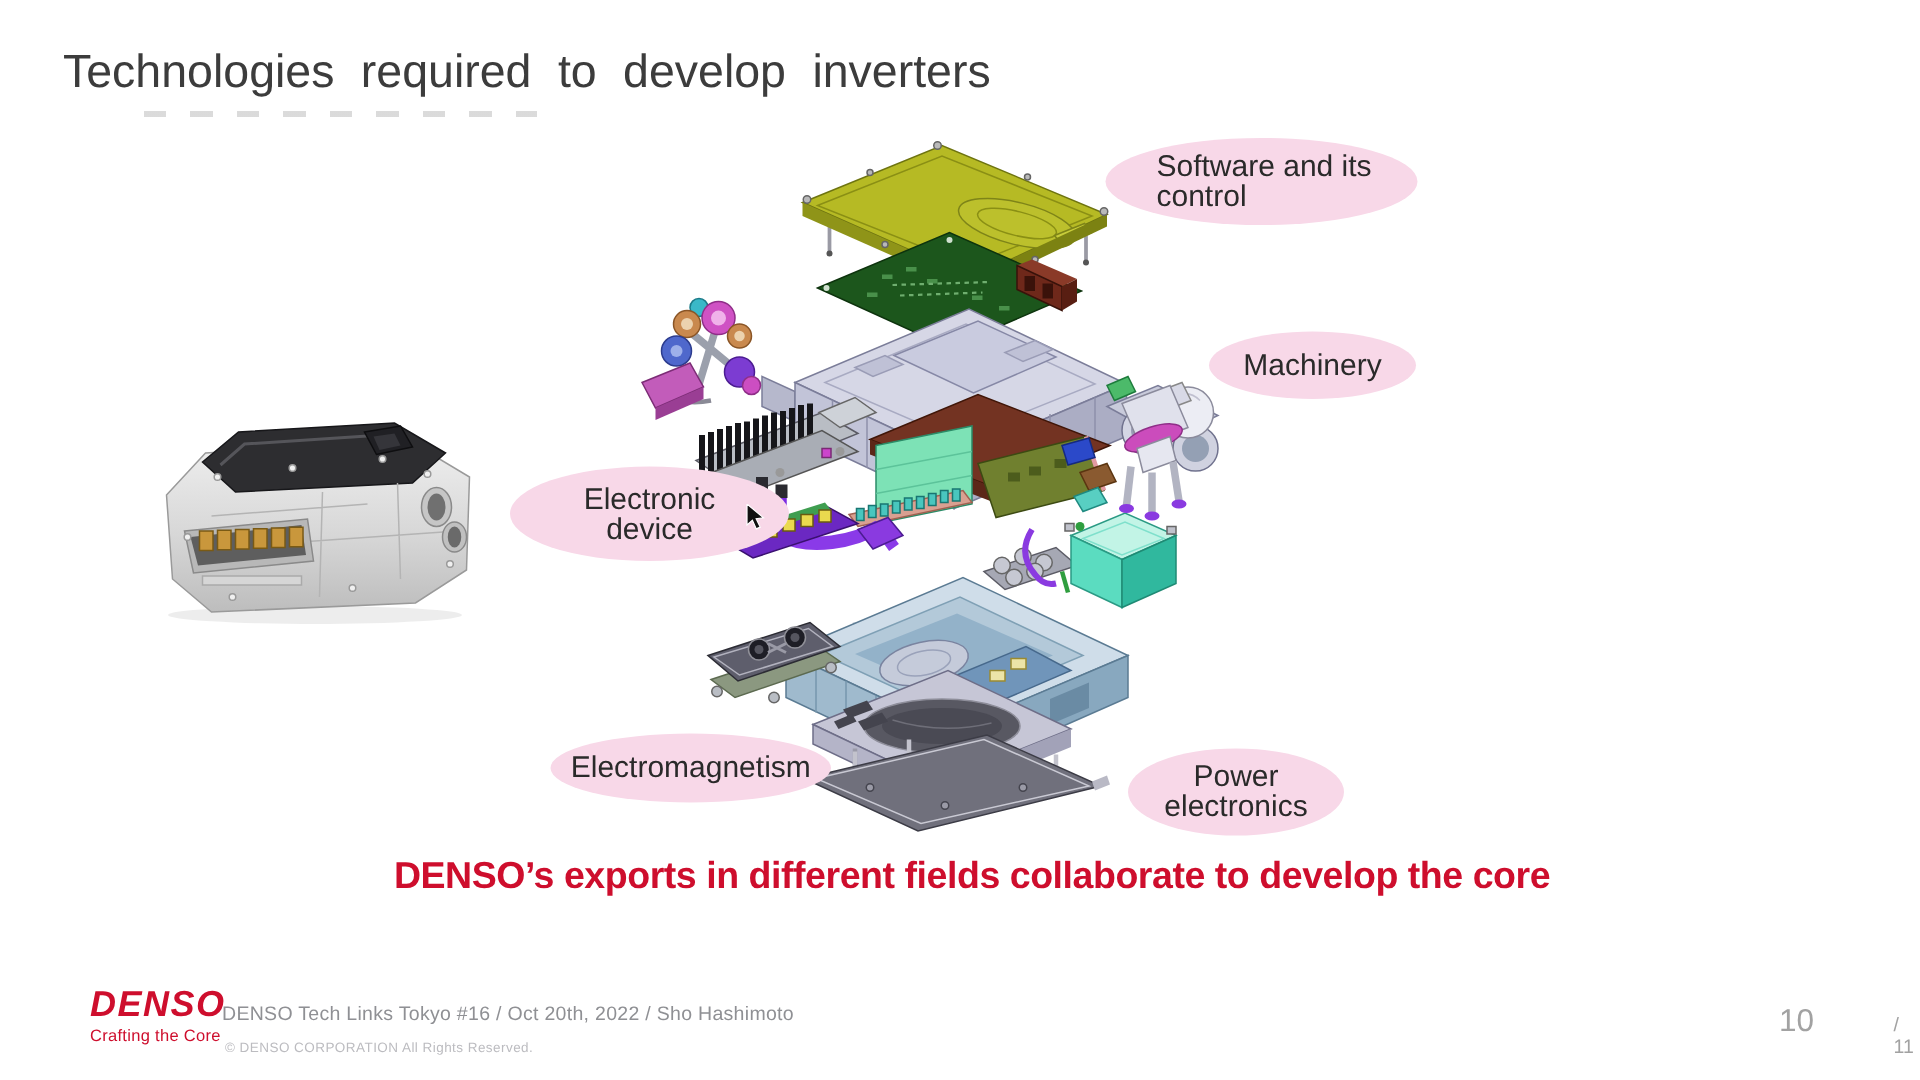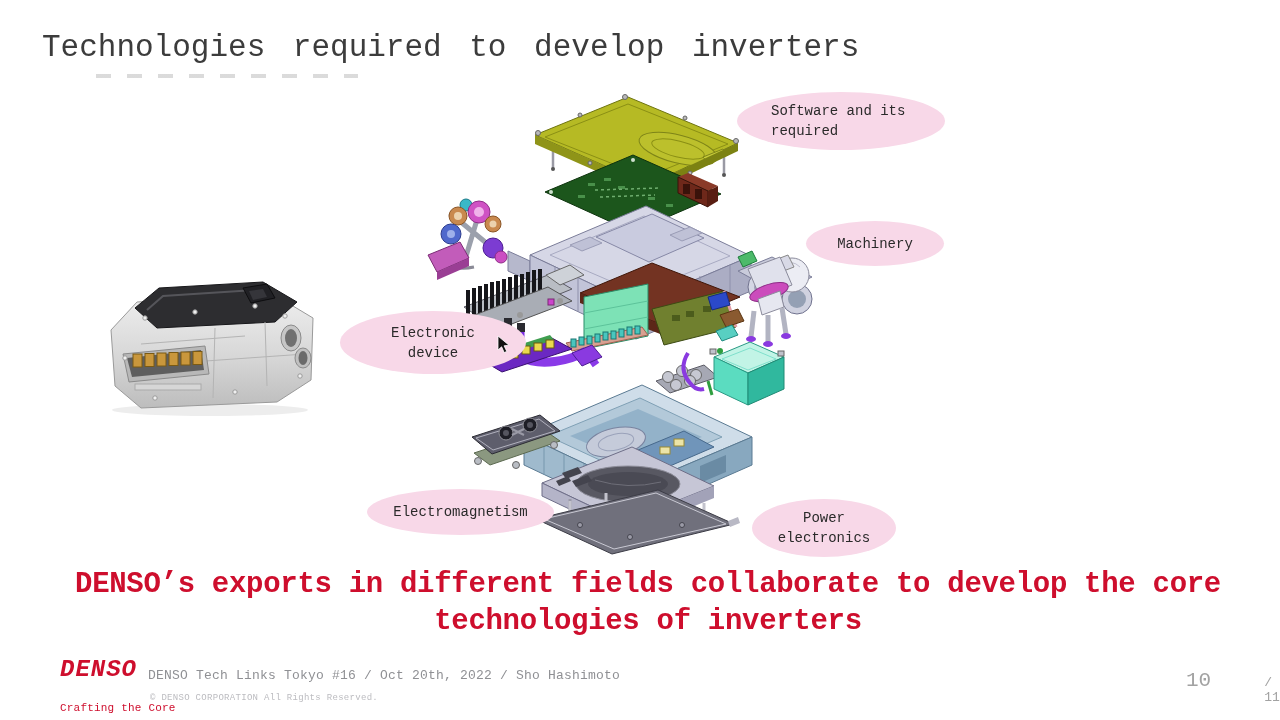--- a/index.html
+++ b/index.html
@@ -5,52 +5,52 @@
   :root{
     --accent-red:#ce0e2d;
     --label-pink:#f8d8e8;
     --title-gray:#3c3c3c;
   }
   *{margin:0;padding:0;box-sizing:border-box;}
   html,body{background:#888;}
   .slide{
     position:relative;width:1280px;height:720px;background:#ffffff;
     overflow:hidden;margin:0 auto;
-    font-family:Liberation Mono, monospace;
+    font-family:Liberation Sans, sans-serif;
     padding-left:41px;
   }
   .title{
     position:absolute;left:42px;top:30px;
     font-size:31px;color:var(--title-gray);
     word-spacing:9px;letter-spacing:0px;font-weight:400;
   }
   .title-artifact{
     position:absolute;left:96px;top:74px;width:262px;height:4px;
     background:repeating-linear-gradient(90deg,#bdbdbd 0 15px,transparent 15px 31px);
     opacity:.55;
   }
   .bubble{
     position:absolute;background:var(--label-pink);
     border-radius:50%;display:flex;align-items:center;justify-content:center;
-    color:#2a2a2a;font-size:14px;line-height:20px;text-align:center;
+    color:#2a2a2a;font-size:20px;line-height:20px;text-align:center;
     z-index:4;
   }
   .bubble.left-text{justify-content:flex-start;text-align:left;}
   .statement{
     position:absolute;left:16px;right:0;top:566px;text-align:center;
-    color:var(--accent-red);font-weight:700;font-size:29px;line-height:37px;
+    color:var(--accent-red);font-weight:700;font-size:25px;line-height:37px;
     letter-spacing:-0.3px;
   }
   .footer-logo{position:absolute;left:60px;top:658px;z-index:3;}
   .footer-logo .logo-word{
     color:var(--accent-red);font-weight:700;font-style:italic;
     font-size:24px;letter-spacing:1px;line-height:24px;
   }
   .footer-logo .logo-tag{
-    color:var(--accent-red);font-size:11px;margin-top:20px;letter-spacing:0.2px;
+    color:var(--accent-red);font-size:11px;margin-top:3px;letter-spacing:0.2px;
   }
   .session-info{
     position:absolute;left:148px;top:668px;font-size:13px;color:#8f9094;
     letter-spacing:0.2px;
   }
   .copyright{
     position:absolute;left:150px;top:693px;font-size:9px;color:#bcbcc0;
     letter-spacing:0.3px;
   }
   .page-num{
@@ -404,21 +404,21 @@
   <div class="cursor-wrap">
     <svg width="16" height="20" viewBox="0 0 16 20">
       <polygon points="1,0 1,14 4.6,10.8 7.2,16.6 9.8,15.4 7.1,9.8 12,9.2" fill="#111111" stroke="#ffffff" stroke-width="0.8"></polygon>
     </svg>
   </div>
 
 
   <div class="bubble left-text" style="left:737px;top:92px;width:208px;height:58px;padding-left:34px;">
     <span>
       <span>Software and its</span><br>
-      <span>required</span>
+      <span>control</span>
     </span>
   </div>
 
   <div class="bubble" style="left:340px;top:311px;width:186px;height:63px;">
     <span>
       <span>Electronic</span><br>
       <span>device</span>
     </span>
   </div>
 
@@ -433,21 +433,20 @@
       <span>electronics</span>
     </span>
   </div>
 
   <div class="bubble" style="left:367px;top:489px;width:187px;height:46px;">
     <span>Electromagnetism</span>
   </div>
 
   <div class="statement">
     <div>DENSO’s exports in different fields collaborate to develop the core</div>
-    <div>technologies of inverters</div>
   </div>
 
   <div class="footer-logo">
     <div class="logo-word">DENSO</div>
     <div class="logo-tag">Crafting the Core</div>
   </div>
   <div class="session-info">DENSO  Tech Links Tokyo #16 / Oct 20th, 2022 / Sho Hashimoto</div>
   <div class="copyright">© DENSO CORPORATION  All Rights Reserved.</div>
   <div class="page-num">
     <span class="cur">10</span>

